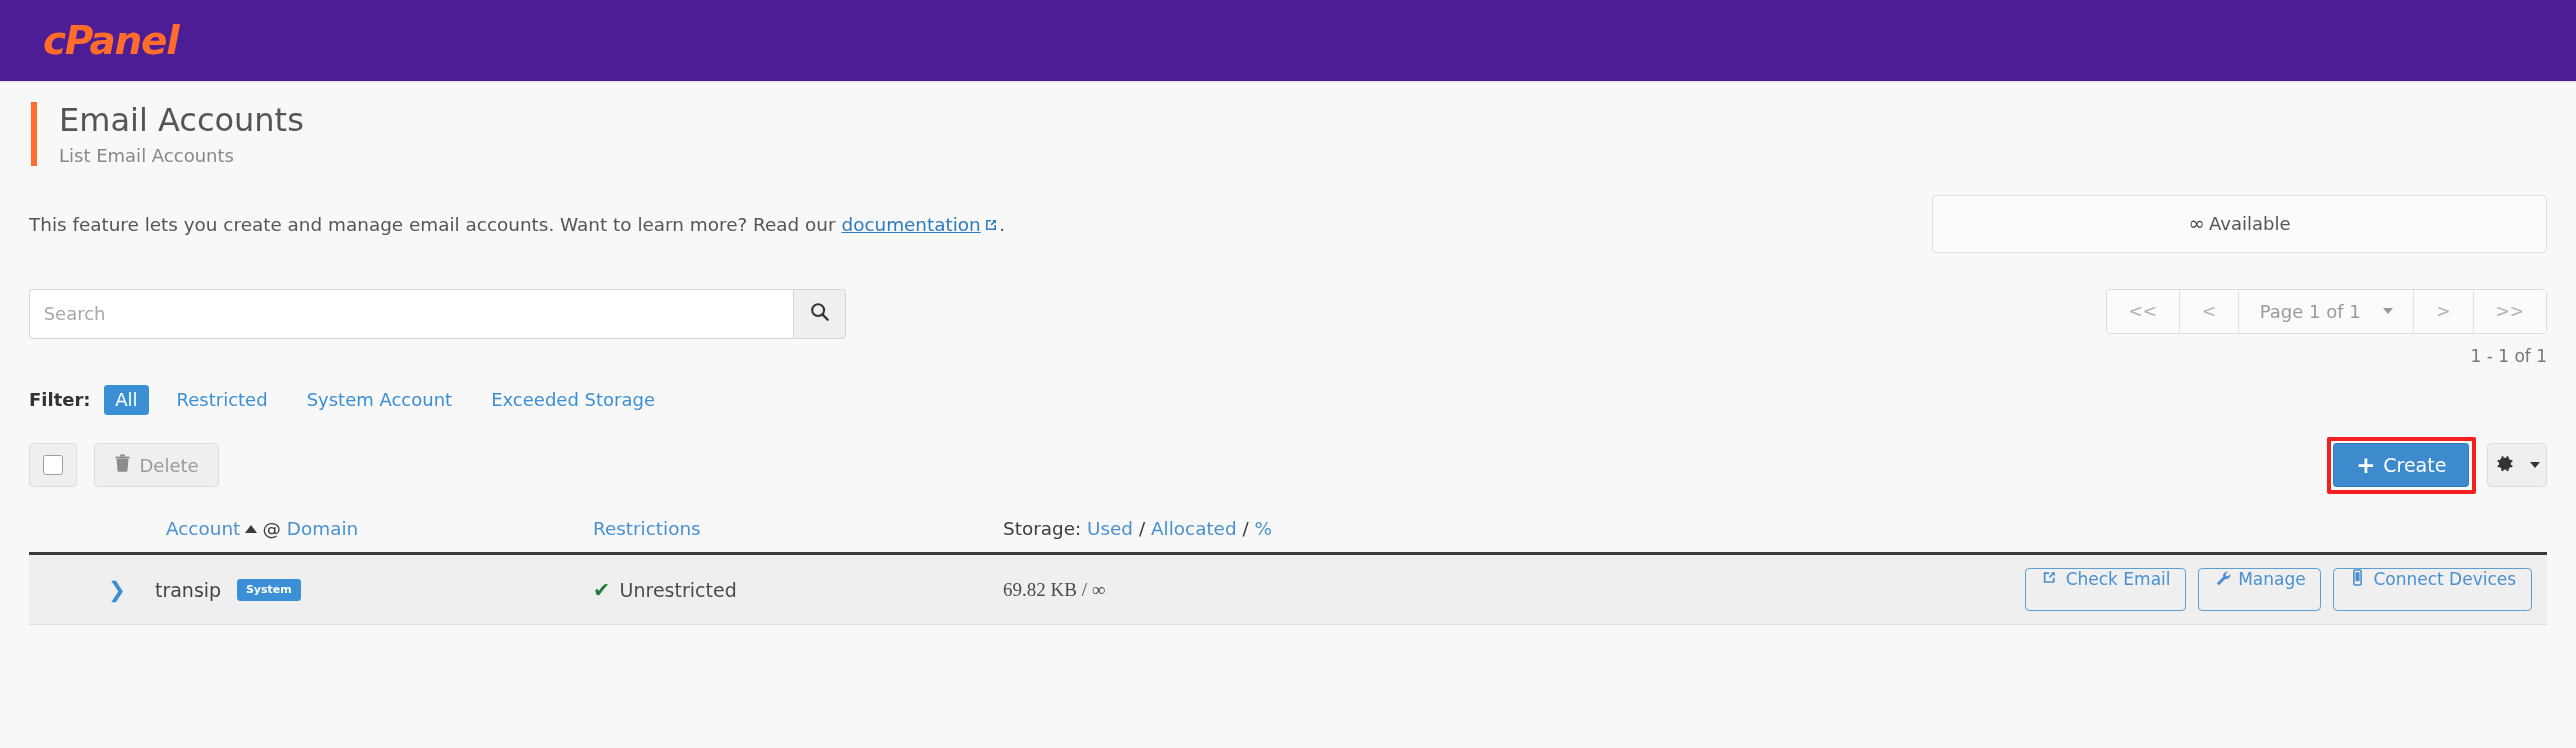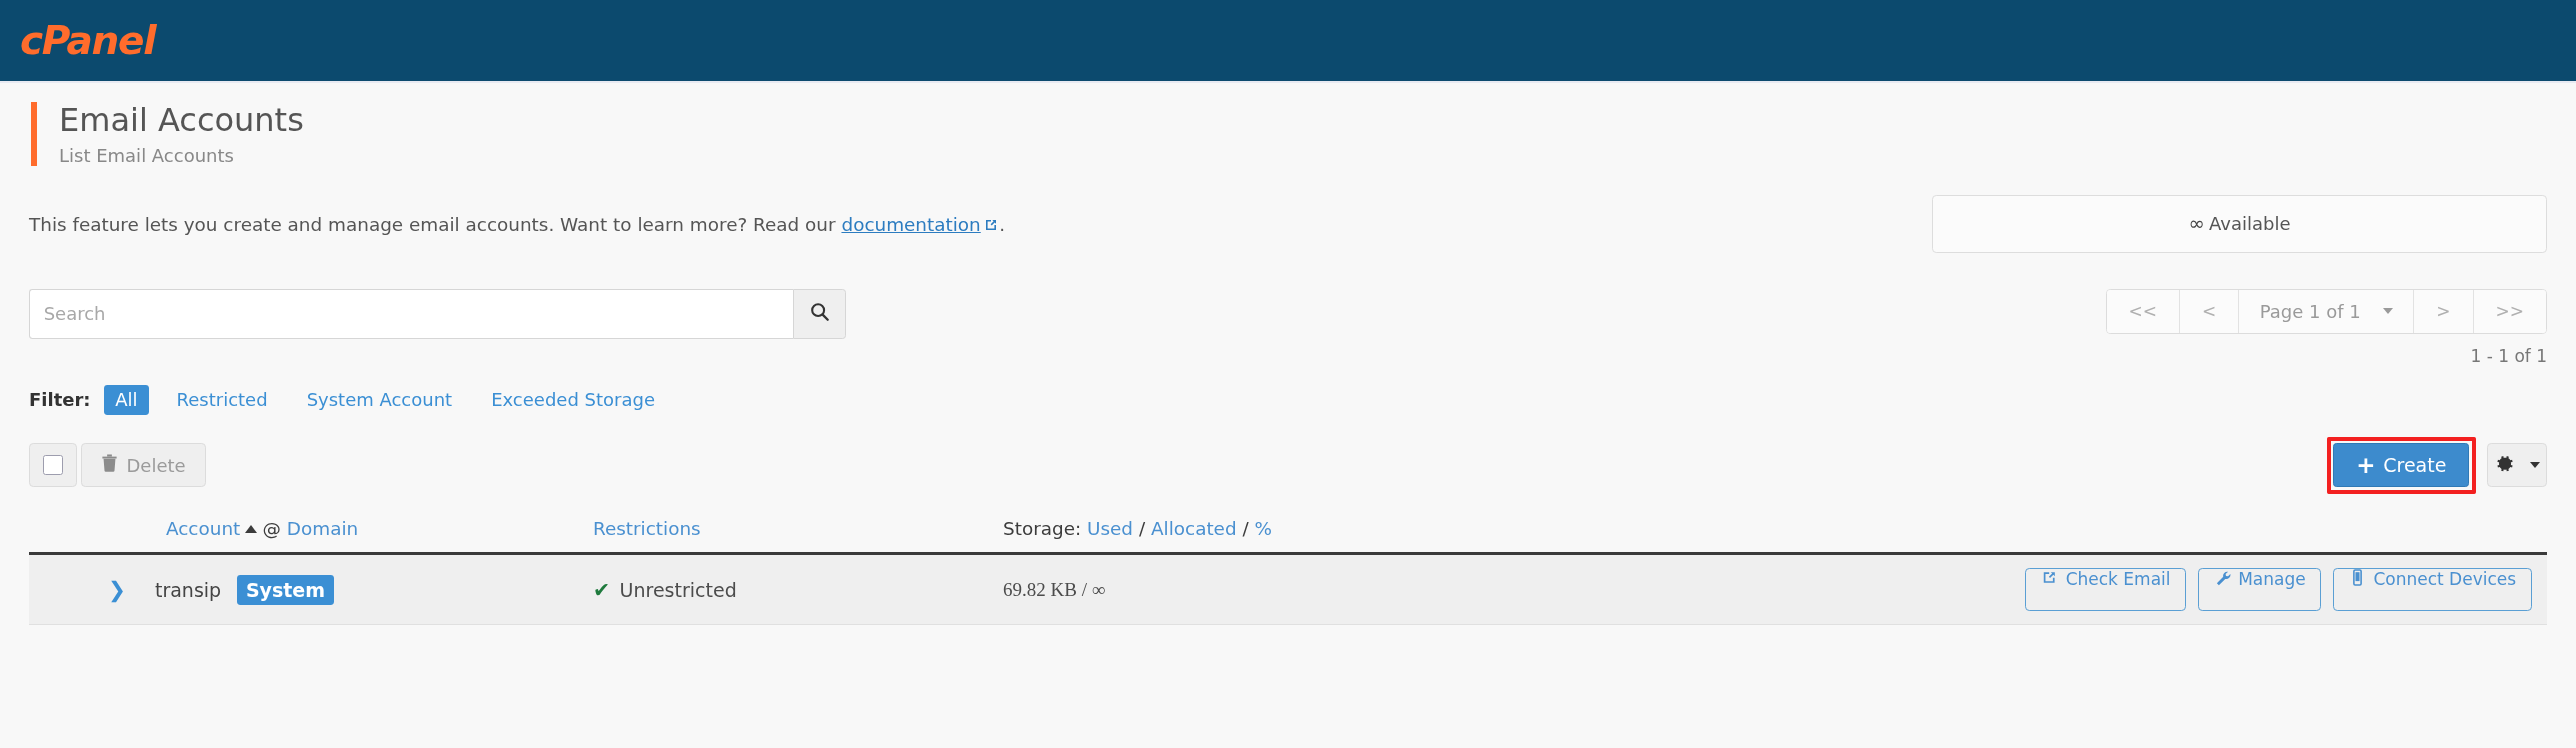--- a/index.html
+++ b/index.html
@@ -10,25 +10,25 @@
     width: 2576px; height: 748px;
     background: #f8f8f8;
     font-family: "Liberation Sans", sans-serif;
     color: #4c4c4c;
     overflow: hidden;
   }
 
   
   .topbar {
     height: 83px;
-    background: #0c4a6e;
+    background: #4c1d95;
     border-bottom: 2.6px solid #e8eaf2;
     display: flex;
     align-items: center;
-    padding-left: 20px;
+    padding-left: 43px;
   }
   .logo {
     font-family: "DejaVu Sans", sans-serif;
     font-style: italic;
     font-weight: bold;
     font-size: 39px;
     color: #ff6c2c;
     letter-spacing: -1.3px;
   }
 
@@ -213,21 +213,21 @@
     color: #ffffff;
   }
 
   
   .action-bar {
     display: flex;
     justify-content: space-between;
     align-items: center;
     margin: 22px 29px 0 29px;
   }
-  .action-left { display: flex; align-items: center; gap: 4px; }
+  .action-left { display: flex; align-items: center; gap: 17px; }
   .cb-btn {
     width: 48px; height: 44px;
     border: 0.9px solid #dcdcdc;
     border-radius: 4.3px;
     background: #efefef;
     display: flex; align-items: center; justify-content: center;
     cursor: pointer;
   }
   .cb-box {
     width: 20.5px; height: 20.5px;
@@ -328,21 +328,21 @@
     color: #3b8fd4;
     font-size: 21.4px;
     font-weight: bold;
     margin-right: 29px;
     cursor: pointer;
     line-height: 1;
   }
   .sys-badge {
     background: #3b8fd4;
     color: #ffffff;
-    font-size: 19px;
+    font-size: 11px;
     font-weight: bold;
     padding: 4.3px 9.4px;
     border-radius: 3.4px;
     margin-left: 15.4px;
     font-family: "DejaVu Sans", sans-serif;
   }
   .cell-restrict {
     width: 410px;
     font-size: 19px;
     color: #4c4c4c;

